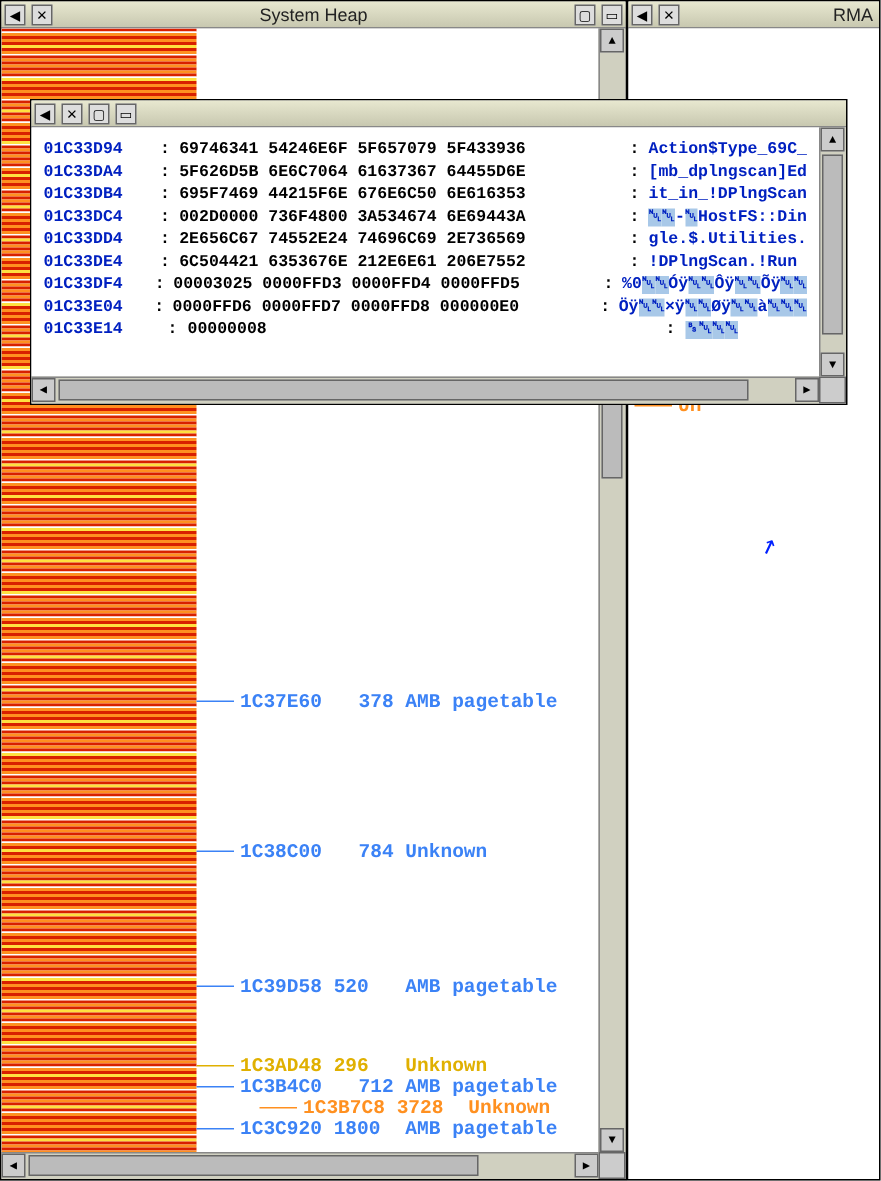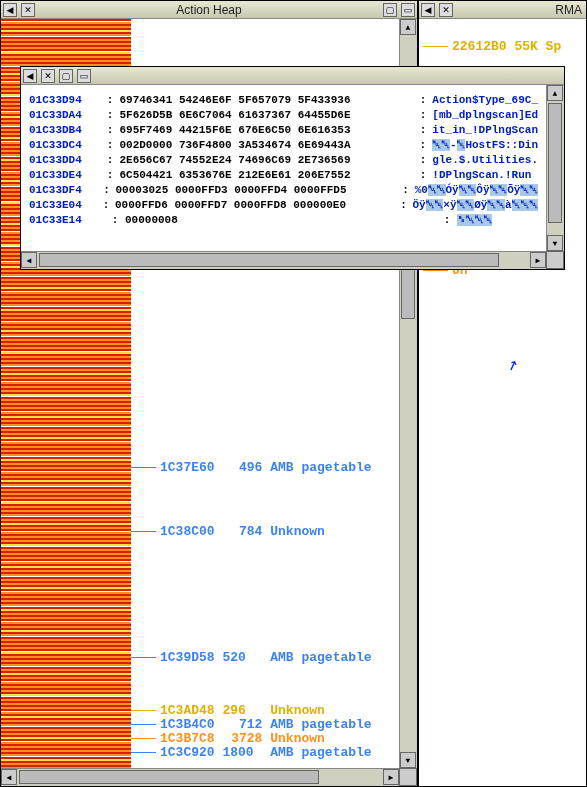--- a/index.html
+++ b/index.html
@@ -65,21 +65,21 @@
     display: flex;
     align-items: center;
     font-weight: bold;
     font-size: 13px;
     white-space: nowrap;
   }
   .label-row .line {
     width: 25px; height: 1px; background: currentColor; margin-right: 4px;
   }
   .label-row.red { color: #3b82f6; }
-  .label-row.orange { color: #ff9020; }
+  .label-row.orange { color: #ff9020; padding-left: 42px; }
   .label-row.yellow { color: #e0b000; }
   .scrollbar-v {
     position: absolute;
     top: 18px; right: 0; bottom: 18px; width: 18px;
     background: #d0d0c0;
     border-left: 1px solid #888;
   }
   .scrollbar-v .arrow, .scrollbar-h .arrow {
     position: absolute; width: 16px; height: 16px;
     background: #ccc; border: 1px solid #666;
@@ -164,21 +164,21 @@
     transform: rotate(-10deg);
   }
 </style>
 </head>
 <body>
 
 <div class="window heap-window">
   <div class="titlebar">
     <span class="btn">◀</span>
     <span class="btn">✕</span>
-    <span class="title">Action Heap</span>
+    <span class="title">System Heap</span>
     <span class="btn">▢</span>
     <span class="btn">▭</span>
   </div>
   <div class="heap-body">
     <div class="heap-stripes" id="stripes">
         <div class="stripe red"></div>
         <div class="stripe gap"></div>
         <div class="stripe orange"></div>
         <div class="stripe red"></div>
         <div class="stripe orange"></div>
@@ -572,26 +572,26 @@
         <div class="stripe orange"></div>
         <div class="stripe gap"></div>
         <div class="stripe red"></div>
         <div class="stripe yellow"></div>
         <div class="stripe red"></div>
         <div class="stripe orange"></div>
         <div class="stripe red"></div>
         <div class="stripe orange"></div>
       </div>
     <div id="heap-labels">
-        <div class="label-row red" style="top: 441px;"><span class="line"></span><span>1C37E60</span>&nbsp;<span style="display:inline-block;width:40px;text-align:right">496</span>&nbsp;<span>AMB pagetable</span></div>
-        <div class="label-row red" style="top: 505px;"><span class="line"></span><span>1C38C00</span>&nbsp;<span style="display:inline-block;width:40px;text-align:right">784</span>&nbsp;<span>Unknown</span></div>
+        <div class="label-row red" style="top: 441px;"><span class="line"></span><span>1C37E60</span>&nbsp;<span style="display:inline-block;width:40px;text-align:right">378</span>&nbsp;<span>AMB pagetable</span></div>
+        <div class="label-row red" style="top: 541px;"><span class="line"></span><span>1C38C00</span>&nbsp;<span style="display:inline-block;width:40px;text-align:right">784</span>&nbsp;<span>Unknown</span></div>
         <div class="label-row red" style="top: 613px; margin-top: 18px;"><span class="line"></span><span>1C39D58</span>&nbsp;<span style="display:inline-block;width:40px;text-align:left">520</span>&nbsp;<span>AMB pagetable</span></div>
         <div class="label-row yellow" style="top: 684px;"><span class="line"></span><span>1C3AD48</span>&nbsp;<span style="display:inline-block;width:40px;">296</span>&nbsp;<span>Unknown</span></div>
         <div class="label-row red" style="top: 698px;"><span class="line"></span><span>1C3B4C0</span>&nbsp;<span style="display:inline-block;width:40px;text-align:right">712</span>&nbsp;<span>AMB pagetable</span></div>
-        <div class="label-row orange" style="top: 712px;"><span class="line"></span><span>1C3B7C8</span>&nbsp;<span style="display:inline-block;width:40px;text-align:right">3728</span>&nbsp;<span>Unknown</span></div>
+        <div class="label-row orange" style="top: 712px;"><span class="line"></span><span>1C3B7C8</span>&nbsp;<span style="display:inline-block;width:40px;">3728</span>&nbsp;<span>Unknown</span></div>
         <div class="label-row red" style="top: 726px;"><span class="line"></span><span>1C3C920</span>&nbsp;<span style="display:inline-block;width:40px;text-align:left">1800</span>&nbsp;<span>AMB pagetable</span></div>
       </div>
   </div>
   <div class="scrollbar-v">
     <div class="arrow up">▲</div>
     <div class="thumb" style="top:240px;height:60px"></div>
     <div class="arrow down">▼</div>
   </div>
   <div class="scrollbar-h">
     <div class="arrow left">◀</div>
@@ -601,24 +601,20 @@
   <div class="corner"></div>
 </div>
 
 <div class="window rma-window">
   <div class="titlebar">
     <span class="btn">◀</span>
     <span class="btn">✕</span>
     <span class="title" style="text-align:right;padding-right:4px">RMA</span>
   </div>
   <div class="rma-body" id="rma-labels">
-      <div class="rma-label yellow" style="top: 20px; left: 4px;">
-        <span class="line"></span>
-        <span>22612B0   55K Sp</span>
-      </div>
       <div class="rma-label green" style="top: 142px; left: 4px;">
         <span class="line"></span>
         <span>Fi</span>
       </div>
       <div class="rma-label red" style="top: 198px; left: 4px;">
         <span class="line"></span>
         <span>Un</span>
       </div>
       <div class="rma-label orange" style="top: 244px; left: 4px;">
         <span class="line"></span>

